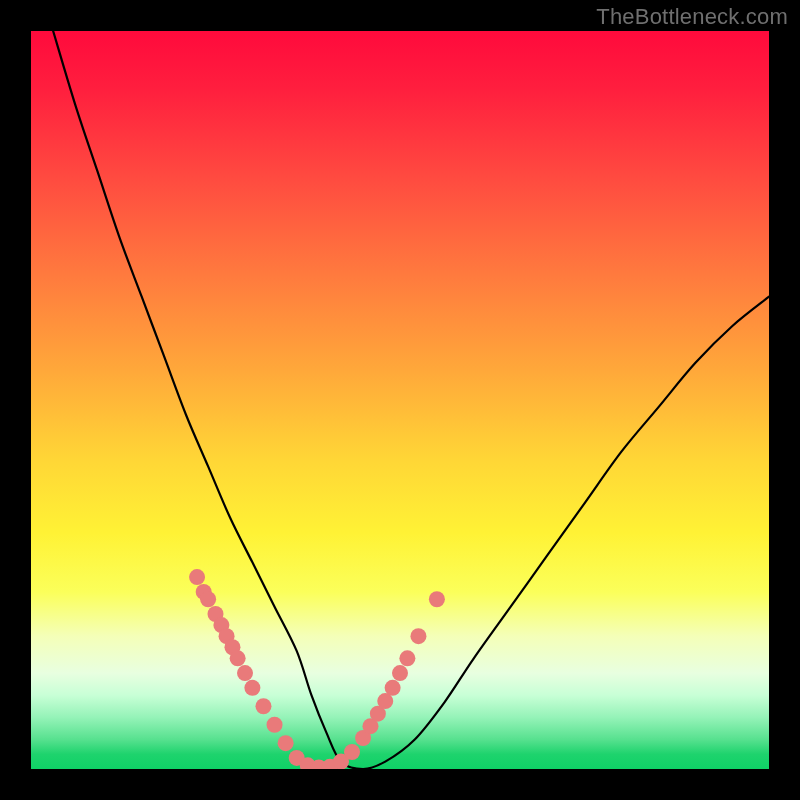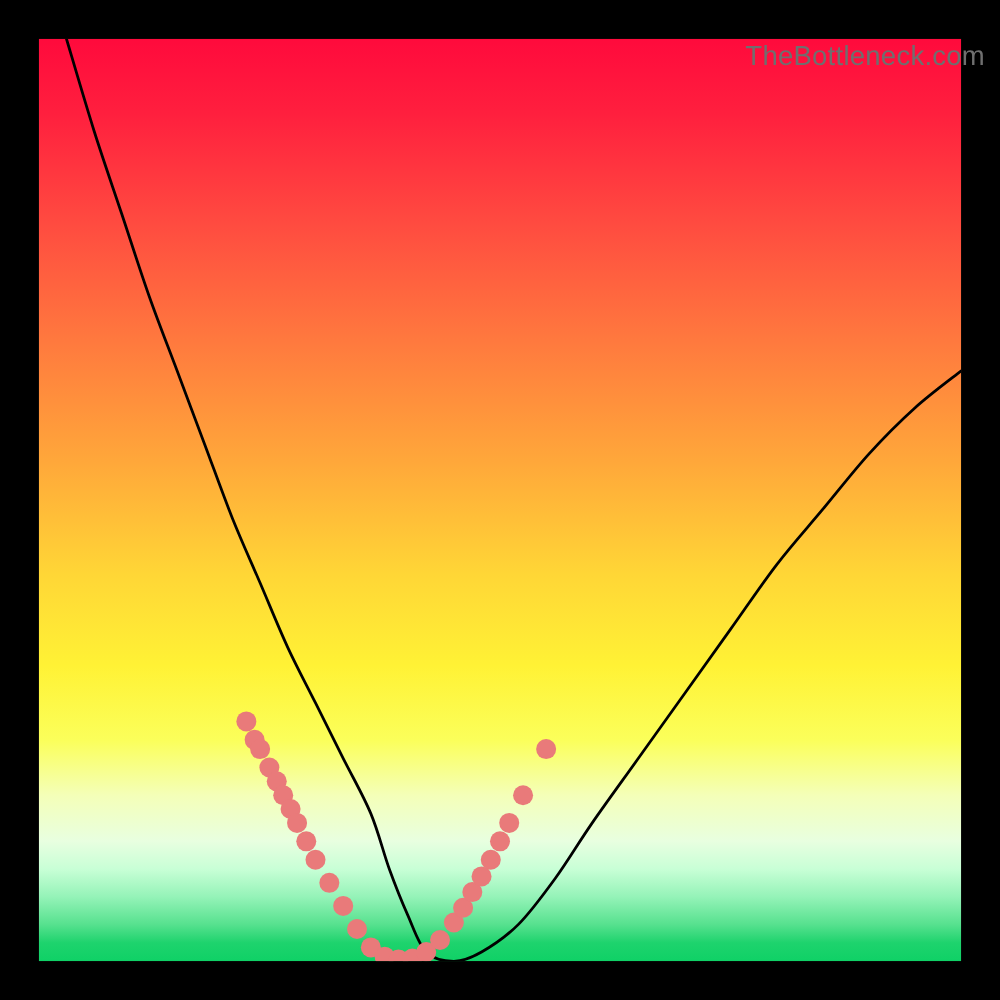--- a/index.html
+++ b/index.html
@@ -57,21 +57,20 @@
   }
   .watermark {
     position: absolute;
     top: 4px;
     right: 12px;
     color: #6f6f6f;
     font-size: 22px;
     font-weight: 500;
     letter-spacing: 0.2px;
     user-select: none;
-    margin-top: 28px;
   }
 </style>
 </head>
 <body>
 
 <div class="frame">
   <div class="plot-area">
     <div class="gradient"></div>
     <svg class="curve" viewBox="0 0 738 738" preserveAspectRatio="none">
       <g id="curve-path-group">

